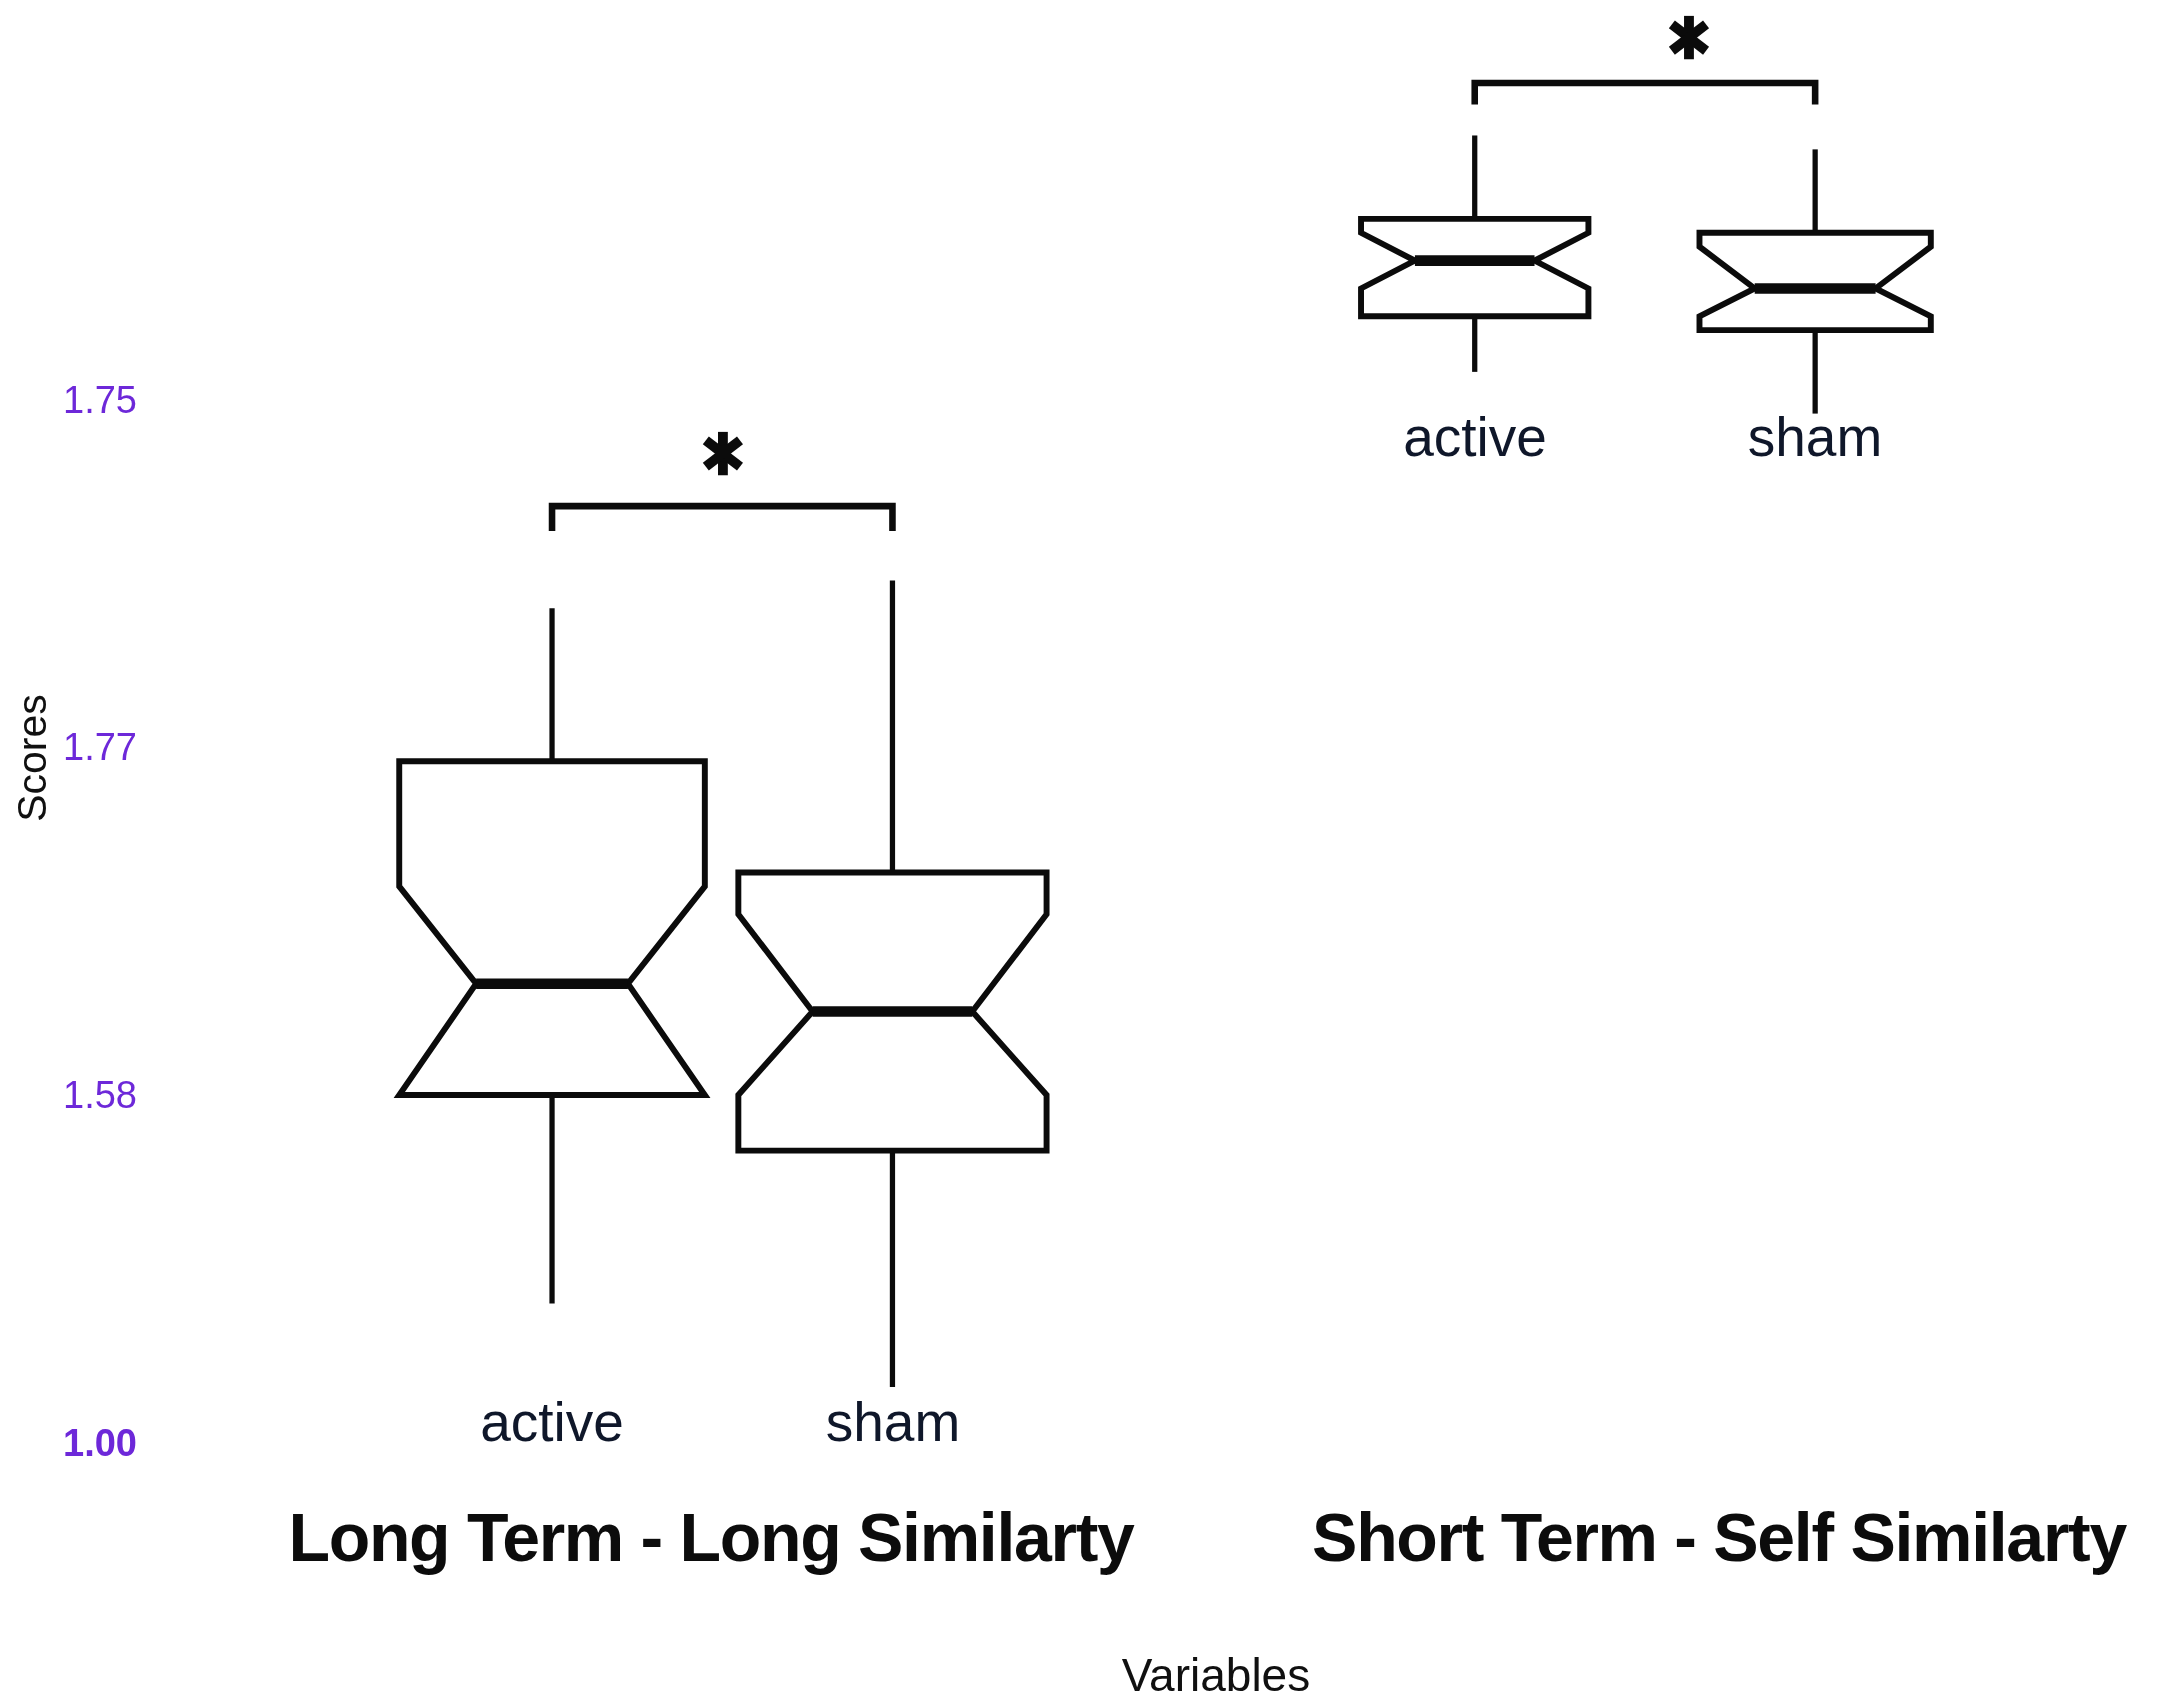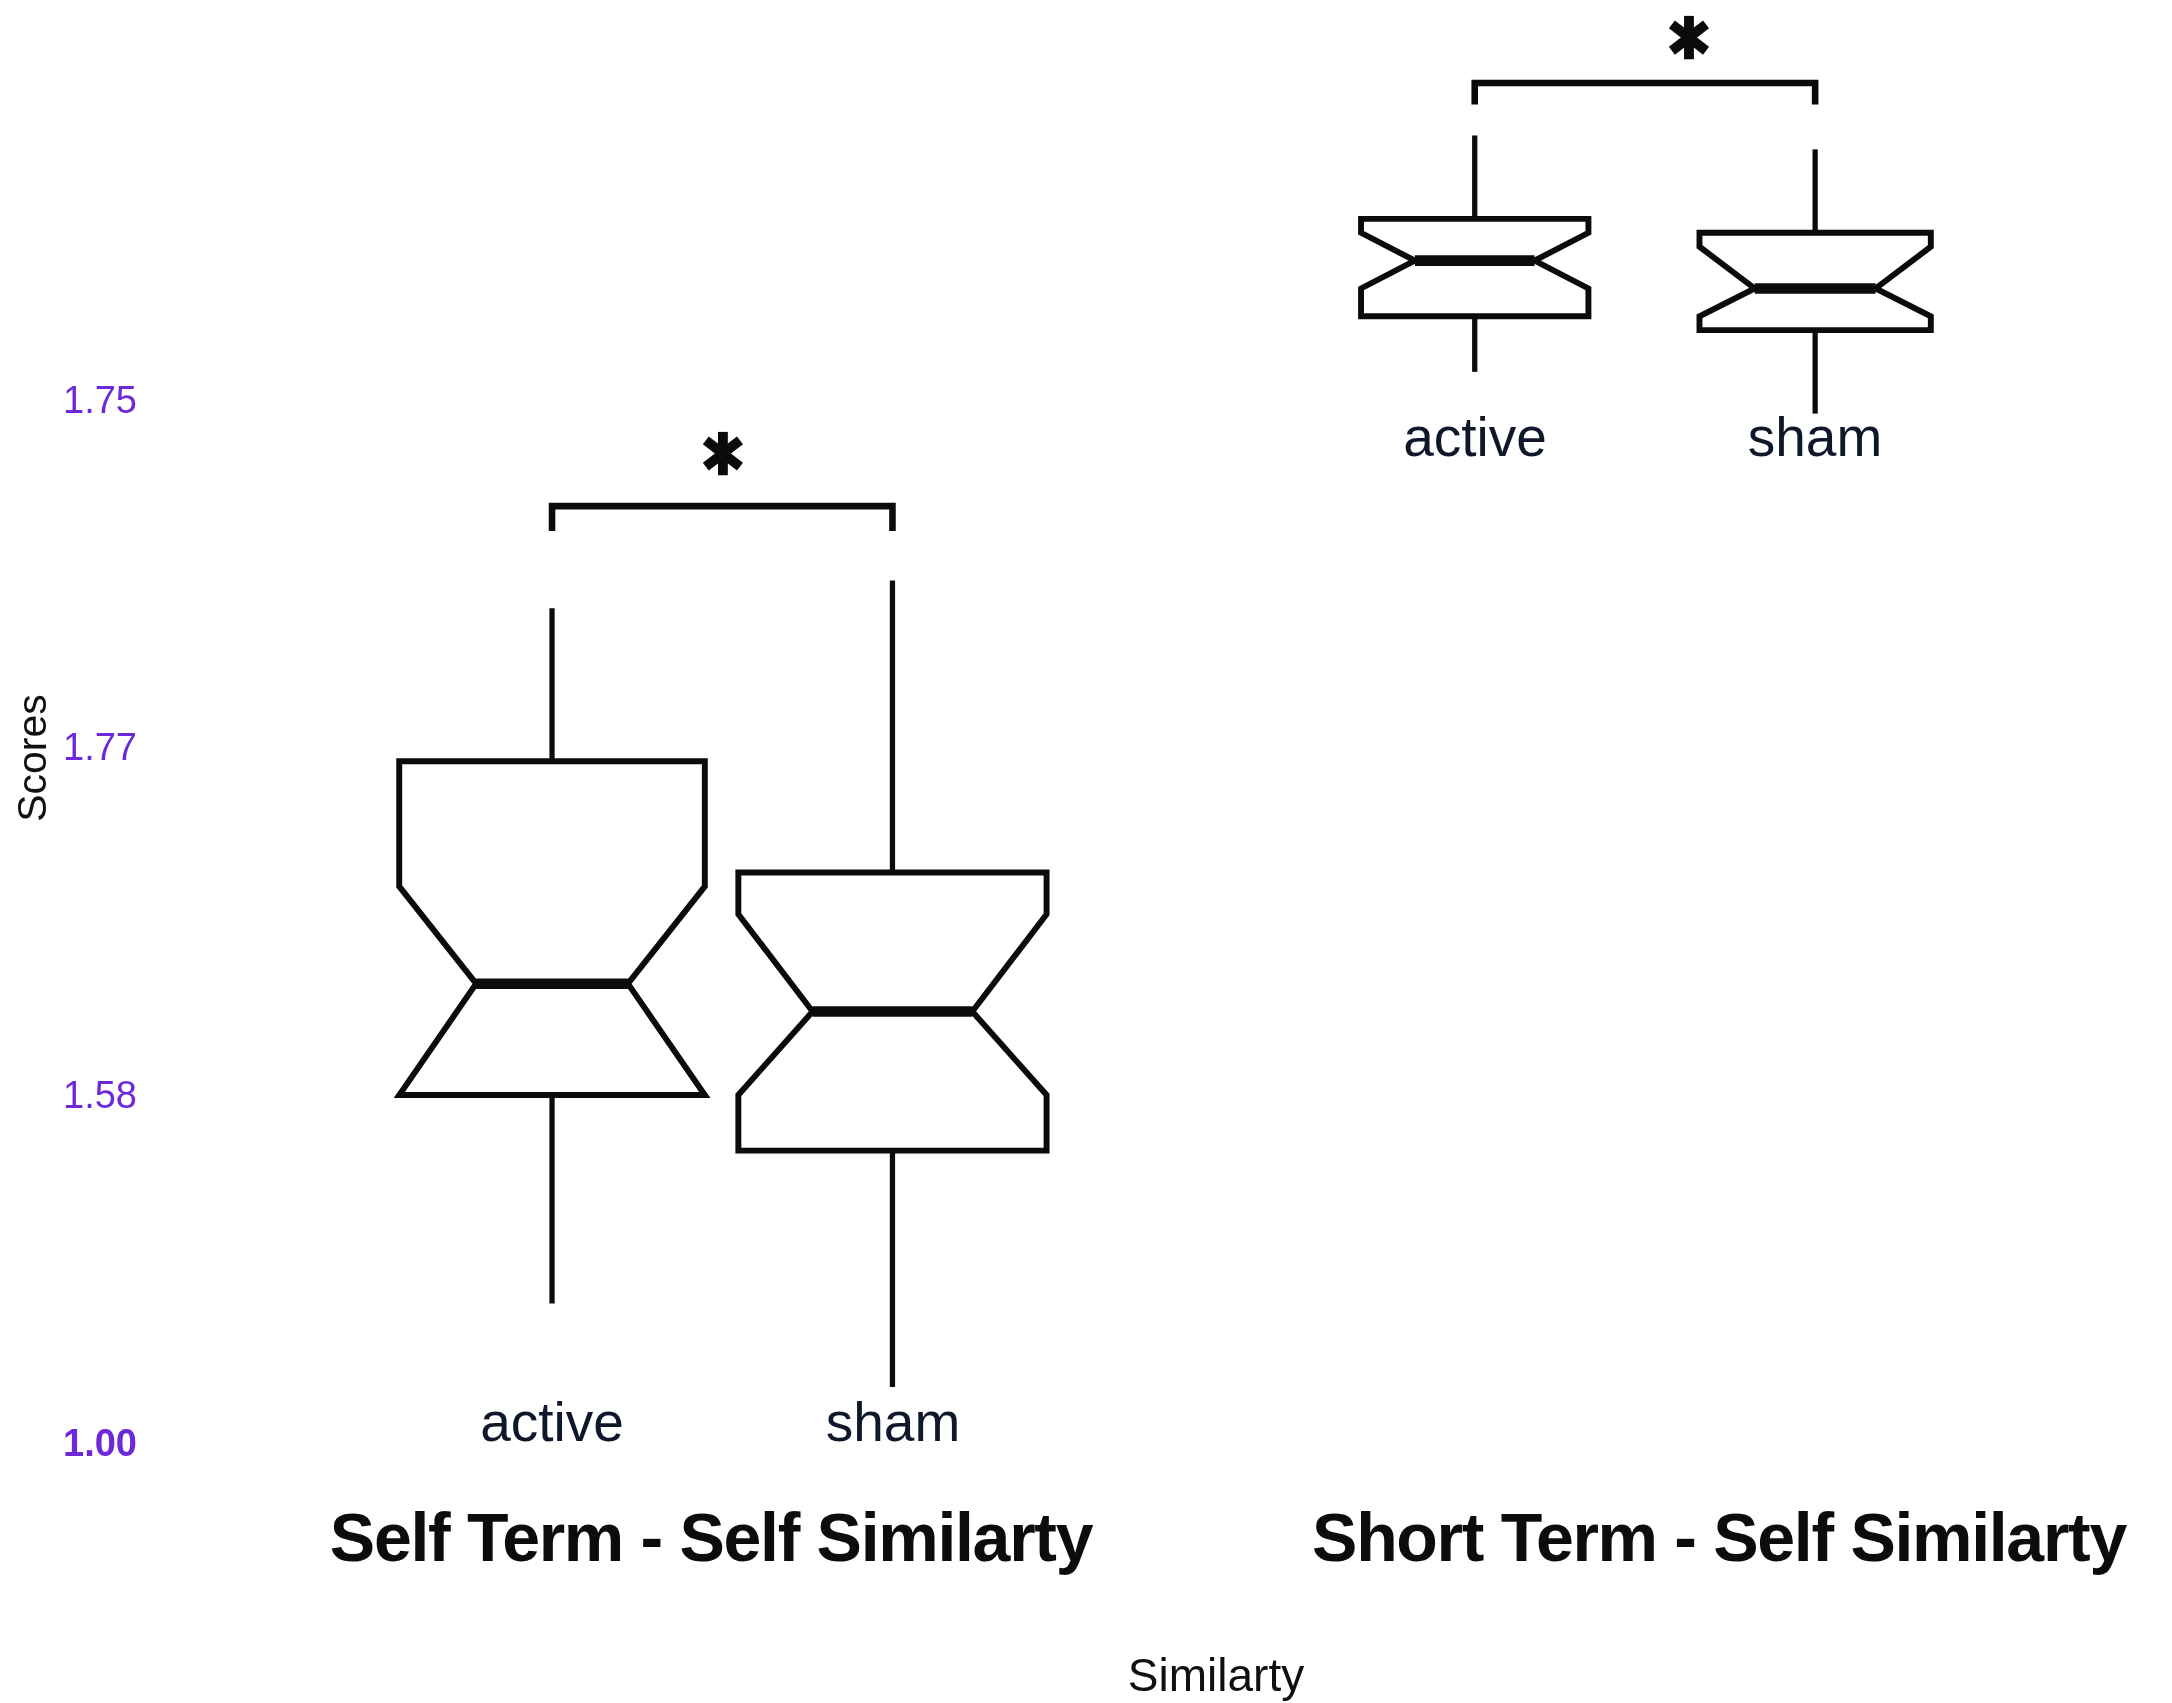--- a/index.html
+++ b/index.html
@@ -52,23 +52,23 @@
 
   <div id="yticks">
       <div class="ytick" style="left: 12px; top: 1420px; font-weight: bold;">1.00</div>
       <div class="ytick" style="left: 12px; top: 1072px;">1.58</div>
       <div class="ytick" style="left: 12px; top: 724px;">1.77</div>
       <div class="ytick" style="left: 12px; top: 377px;">1.75</div>
     </div>
 
   <div class="abs ylabel" style="left:32px;top:758px;">Scores</div>
 
-  <div class="abs xlabel" style="left:1216px;top:1675px;">Similarty</div>
+  <div class="abs xlabel" style="left:1216px;top:1675px;">Variables</div>
 
-  <div class="abs gtitle" style="left:711px;top:1537px;">Self Term - Self Similarty</div>
+  <div class="abs gtitle" style="left:711px;top:1537px;">Long Term - Long Similarty</div>
 
   <div class="abs gtitle" style="left:1719px;top:1537px;">Short Term - Self Similarty</div>
 
   <div class="abs cat" style="left:552px;top:1422px;">active</div>
 
   <div class="abs cat" style="left:893px;top:1422px;">sham</div>
 
   <div class="abs cat" style="left:1475px;top:437px;">active</div>
 
   <div class="abs cat" style="left:1815px;top:437px;">sham</div>

